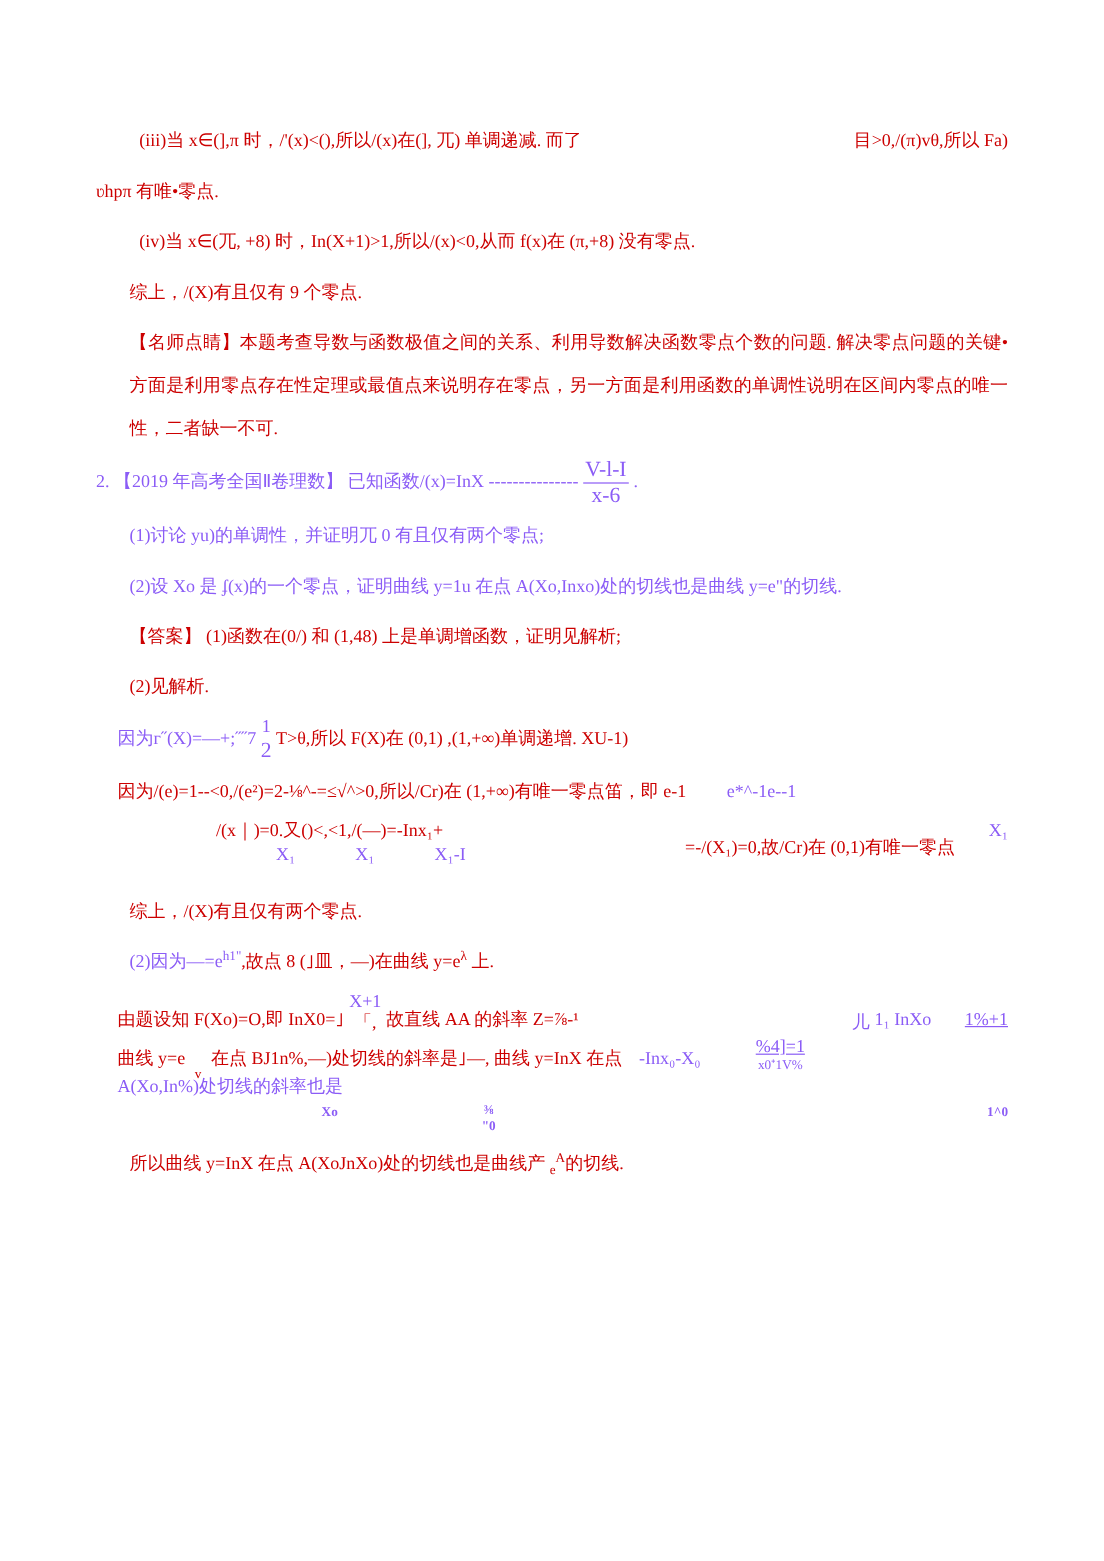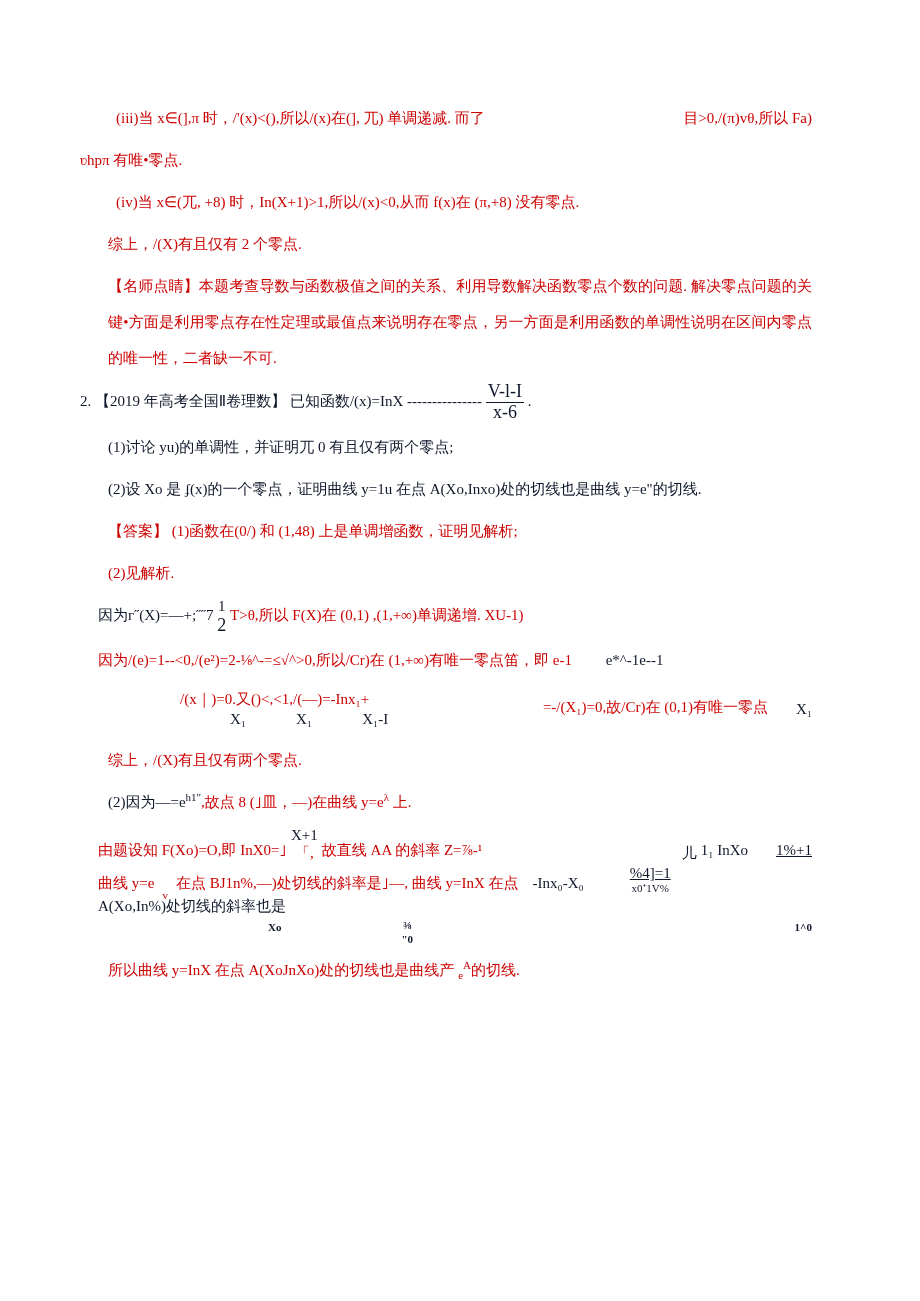--- a/index.html
+++ b/index.html
@@ -5,25 +5,25 @@
   body {
     margin: 0;
     padding: 0;
     background: #ffffff;
     font-family: "SimSun", "Times New Roman", serif;
     font-size: 15px;
     color: #000000;
     width: 920px;
   }
   .page {
-    padding: 100px 108px 60px 80px;
+    padding: 100px 80px 60px 80px;
     line-height: 2.4;
   }
   .red { color: #cc0000; }
-  .black { color: #0f172a; }
+  .black { color: #8b5cf6; }
   .para {
     margin: 0 0 6px 0;
     text-align: justify;
   }
   .indent-1 { padding-left: 36px; }
   .indent-2 { padding-left: 18px; }
   .indent-3 { padding-left: 28px; }
   .right-float {
     float: right;
     margin-left: 40px;
@@ -40,21 +40,21 @@
   .frac-num { border-bottom: 1px solid currentColor; padding: 0 2px; }
   .frac-den { padding: 0 2px; }
   sub { font-size: 11px; line-height: 0; }
   sup { font-size: 11px; line-height: 0; }
   .title-row {
     line-height: 1.4;
   }
   .small { font-size: 11px; }
   .middle-block {
     display: flex;
-    align-items: center;
+    align-items: flex-start;
     gap: 8px;
     line-height: 1.3;
   }
   .middle-block > div { display: inline-block; }
   .bottom-complex {
     line-height: 1.5;
   }
   .bottom-complex .row1 {
     display: flex;
     align-items: flex-end;
@@ -95,21 +95,21 @@
 
   <div class="para">
     <span class="red">ʋhpπ 有唯•零点.</span>
   </div>
 
   <div class="para indent-1">
     <span class="red">(iv)当 x∈(兀, +8) 时，In(X+1)&gt;1,所以/(x)&lt;0,从而 f(x)在 (π,+8) 没有零点.</span>
   </div>
 
   <div class="para indent-3">
-    <span class="red">综上，/(X)有且仅有 2 个零点.</span>
+    <span class="red">综上，/(X)有且仅有 9 个零点.</span>
   </div>
 
   <div class="para indent-3 red">【名师点睛】本题考查导数与函数极值之间的关系、利用导数解决函数零点个数的问题. 解决零点问题的关键•方面是利用零点存在性定理或最值点来说明存在零点，另一方面是利用函数的单调性说明在区间内零点的唯一性，二者缺一不可.</div>
 
   <div class="para black title-row">
     <span>2.</span>
     <span>【2019 年高考全国Ⅱ卷理数】</span>
     <span>已知函数/(x)=InX ---------------</span>
     <span class="frac-block">
       <span class="frac-num">V-l-I</span>

